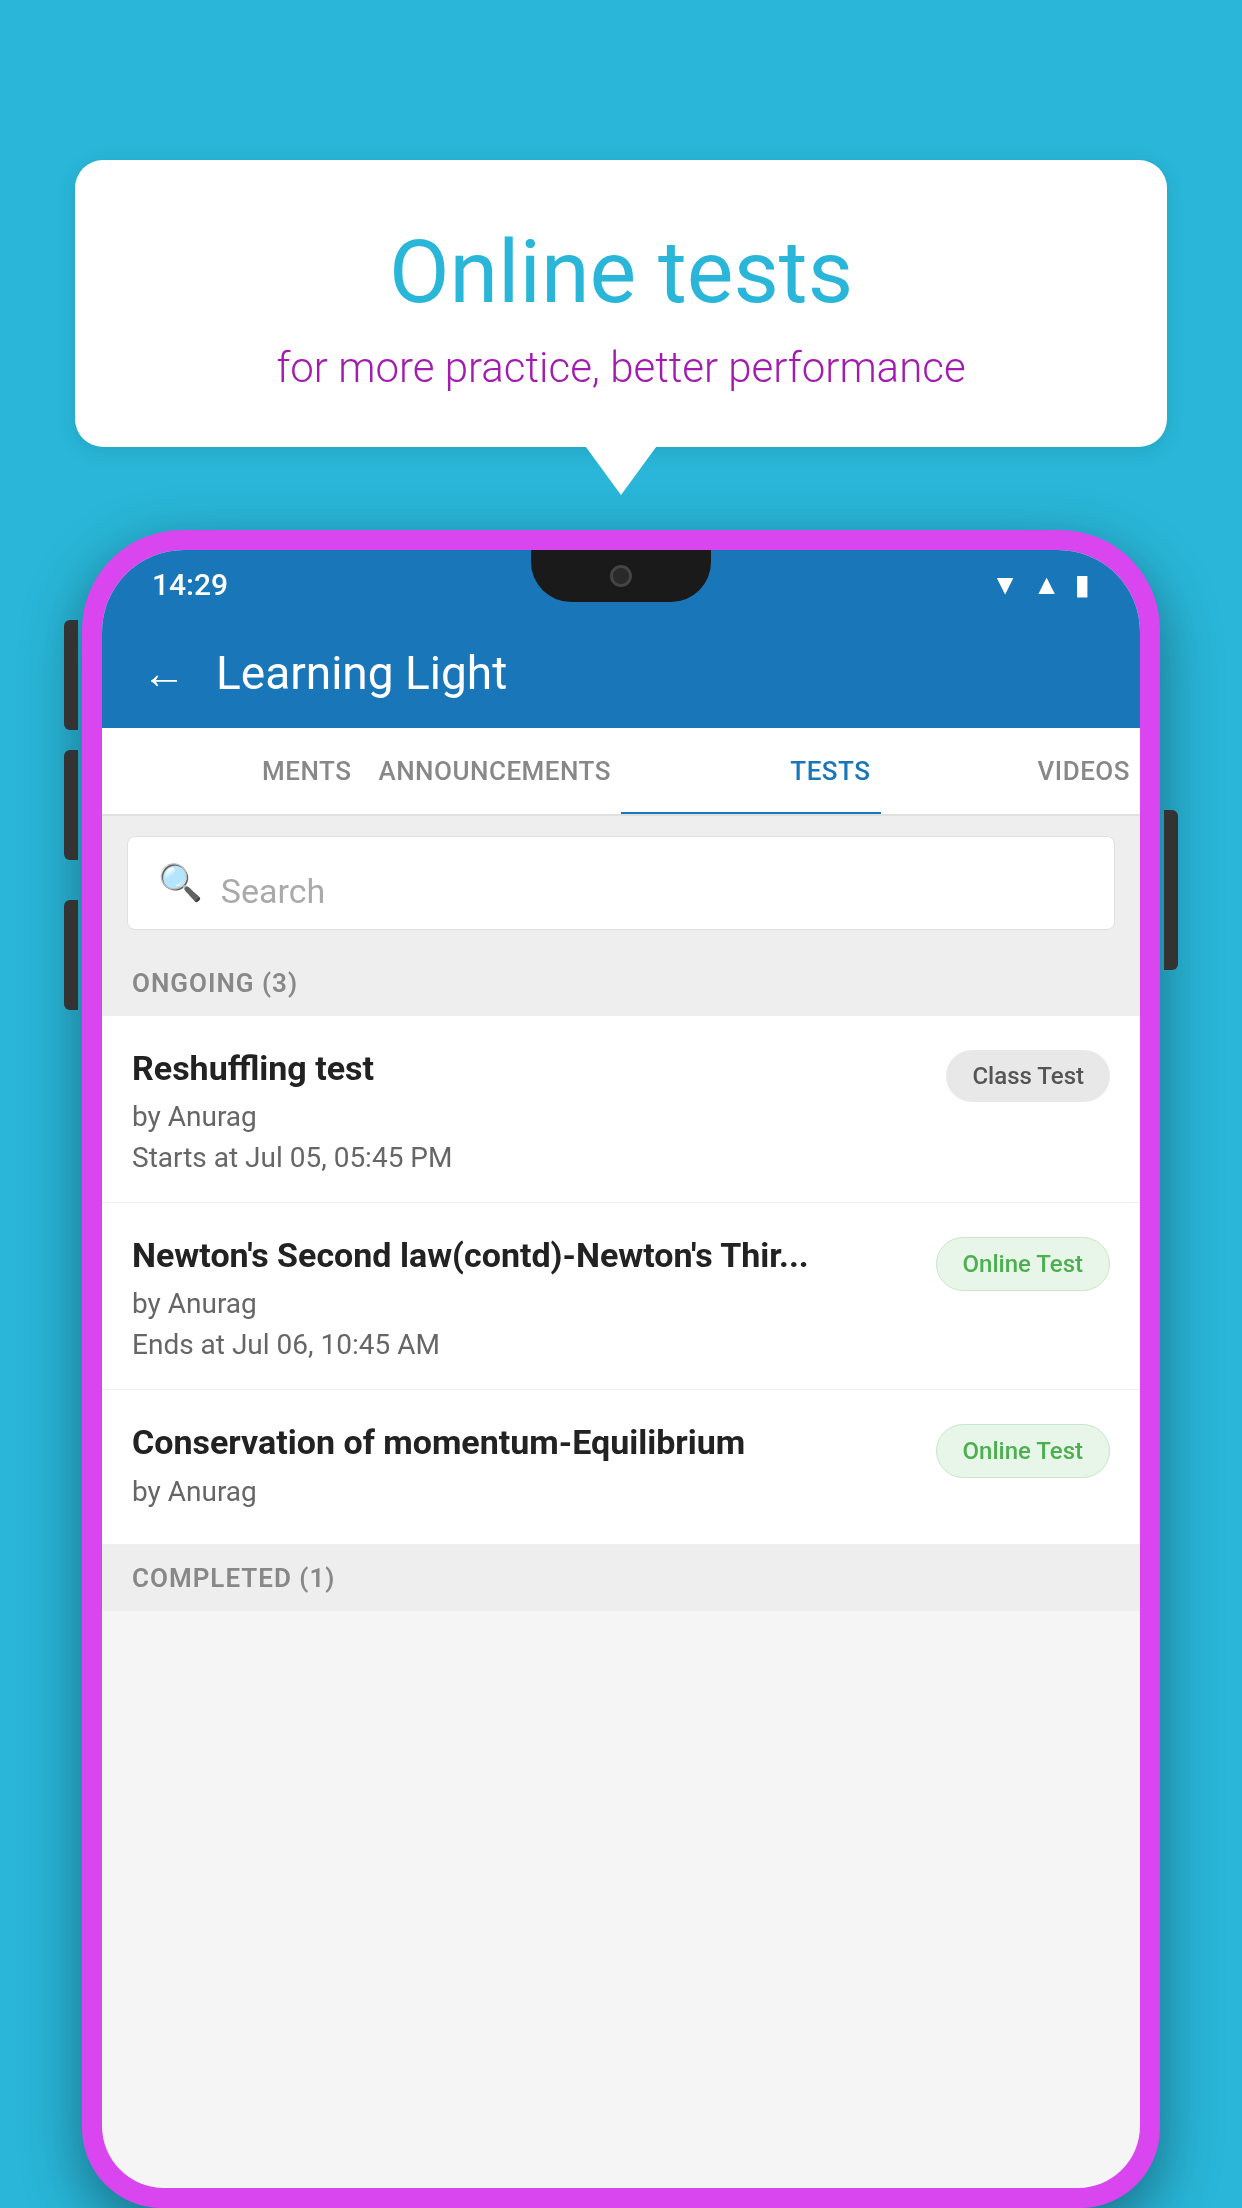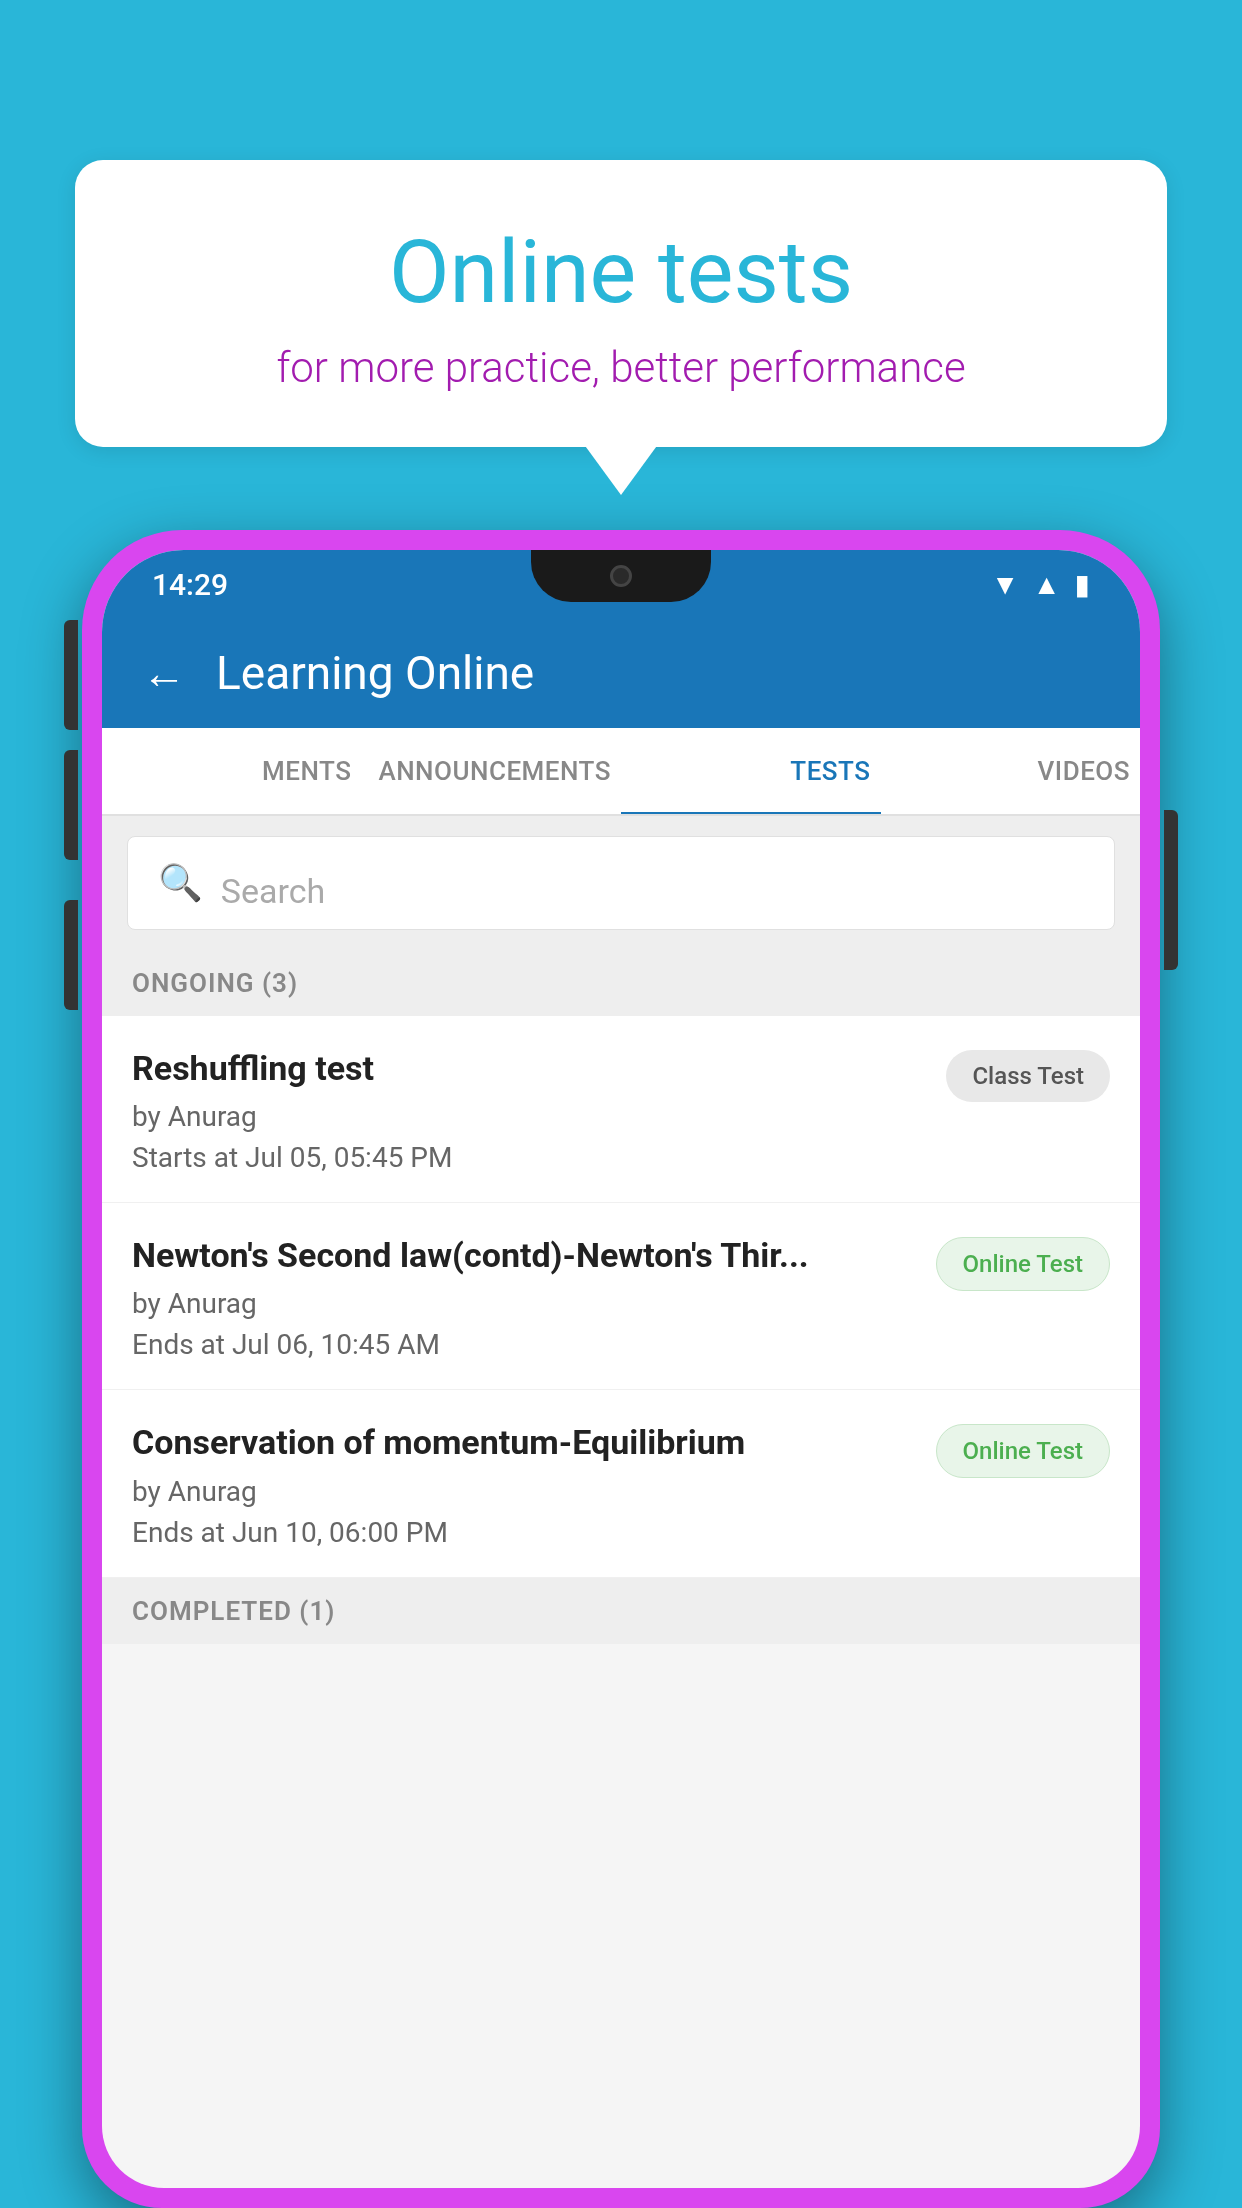--- a/index.html
+++ b/index.html
@@ -346,21 +346,21 @@
         <span class="status-time">14:29</span>
         <div class="status-icons">
           <span class="status-icon">▼</span>
           <span class="status-icon">▲</span>
           <span class="status-icon">▮</span>
         </div>
       </div>
 
       <div class="app-bar">
         <span class="back-arrow">←</span>
-        <span class="app-bar-title">Learning Online</span>
+        <span class="app-bar-title">Learning Light</span>
       </div>
 
       <div class="tabs-container">
         <div class="tab">
           <span>MENTS</span>
         </div>
         <div class="tab">
           <span>ANNOUNCEMENTS</span>
         </div>
         <div class="tab active">
@@ -399,21 +399,20 @@
             <div class="test-author">by Anurag</div>
             <div class="test-date">Ends at  Jul 06, 10:45 AM</div>
           </div>
           <span class="test-badge badge-online">Online Test</span>
         </div>
 
         <div class="test-item">
           <div class="test-info">
             <div class="test-title">Conservation of momentum-Equilibrium</div>
             <div class="test-author">by Anurag</div>
-            <div class="test-date">Ends at  Jun 10, 06:00 PM</div>
           </div>
           <span class="test-badge badge-online">Online Test</span>
         </div>
       </div>
 
       <div class="completed-section">
         <span>COMPLETED (1)</span>
       </div>
 
     </div>

